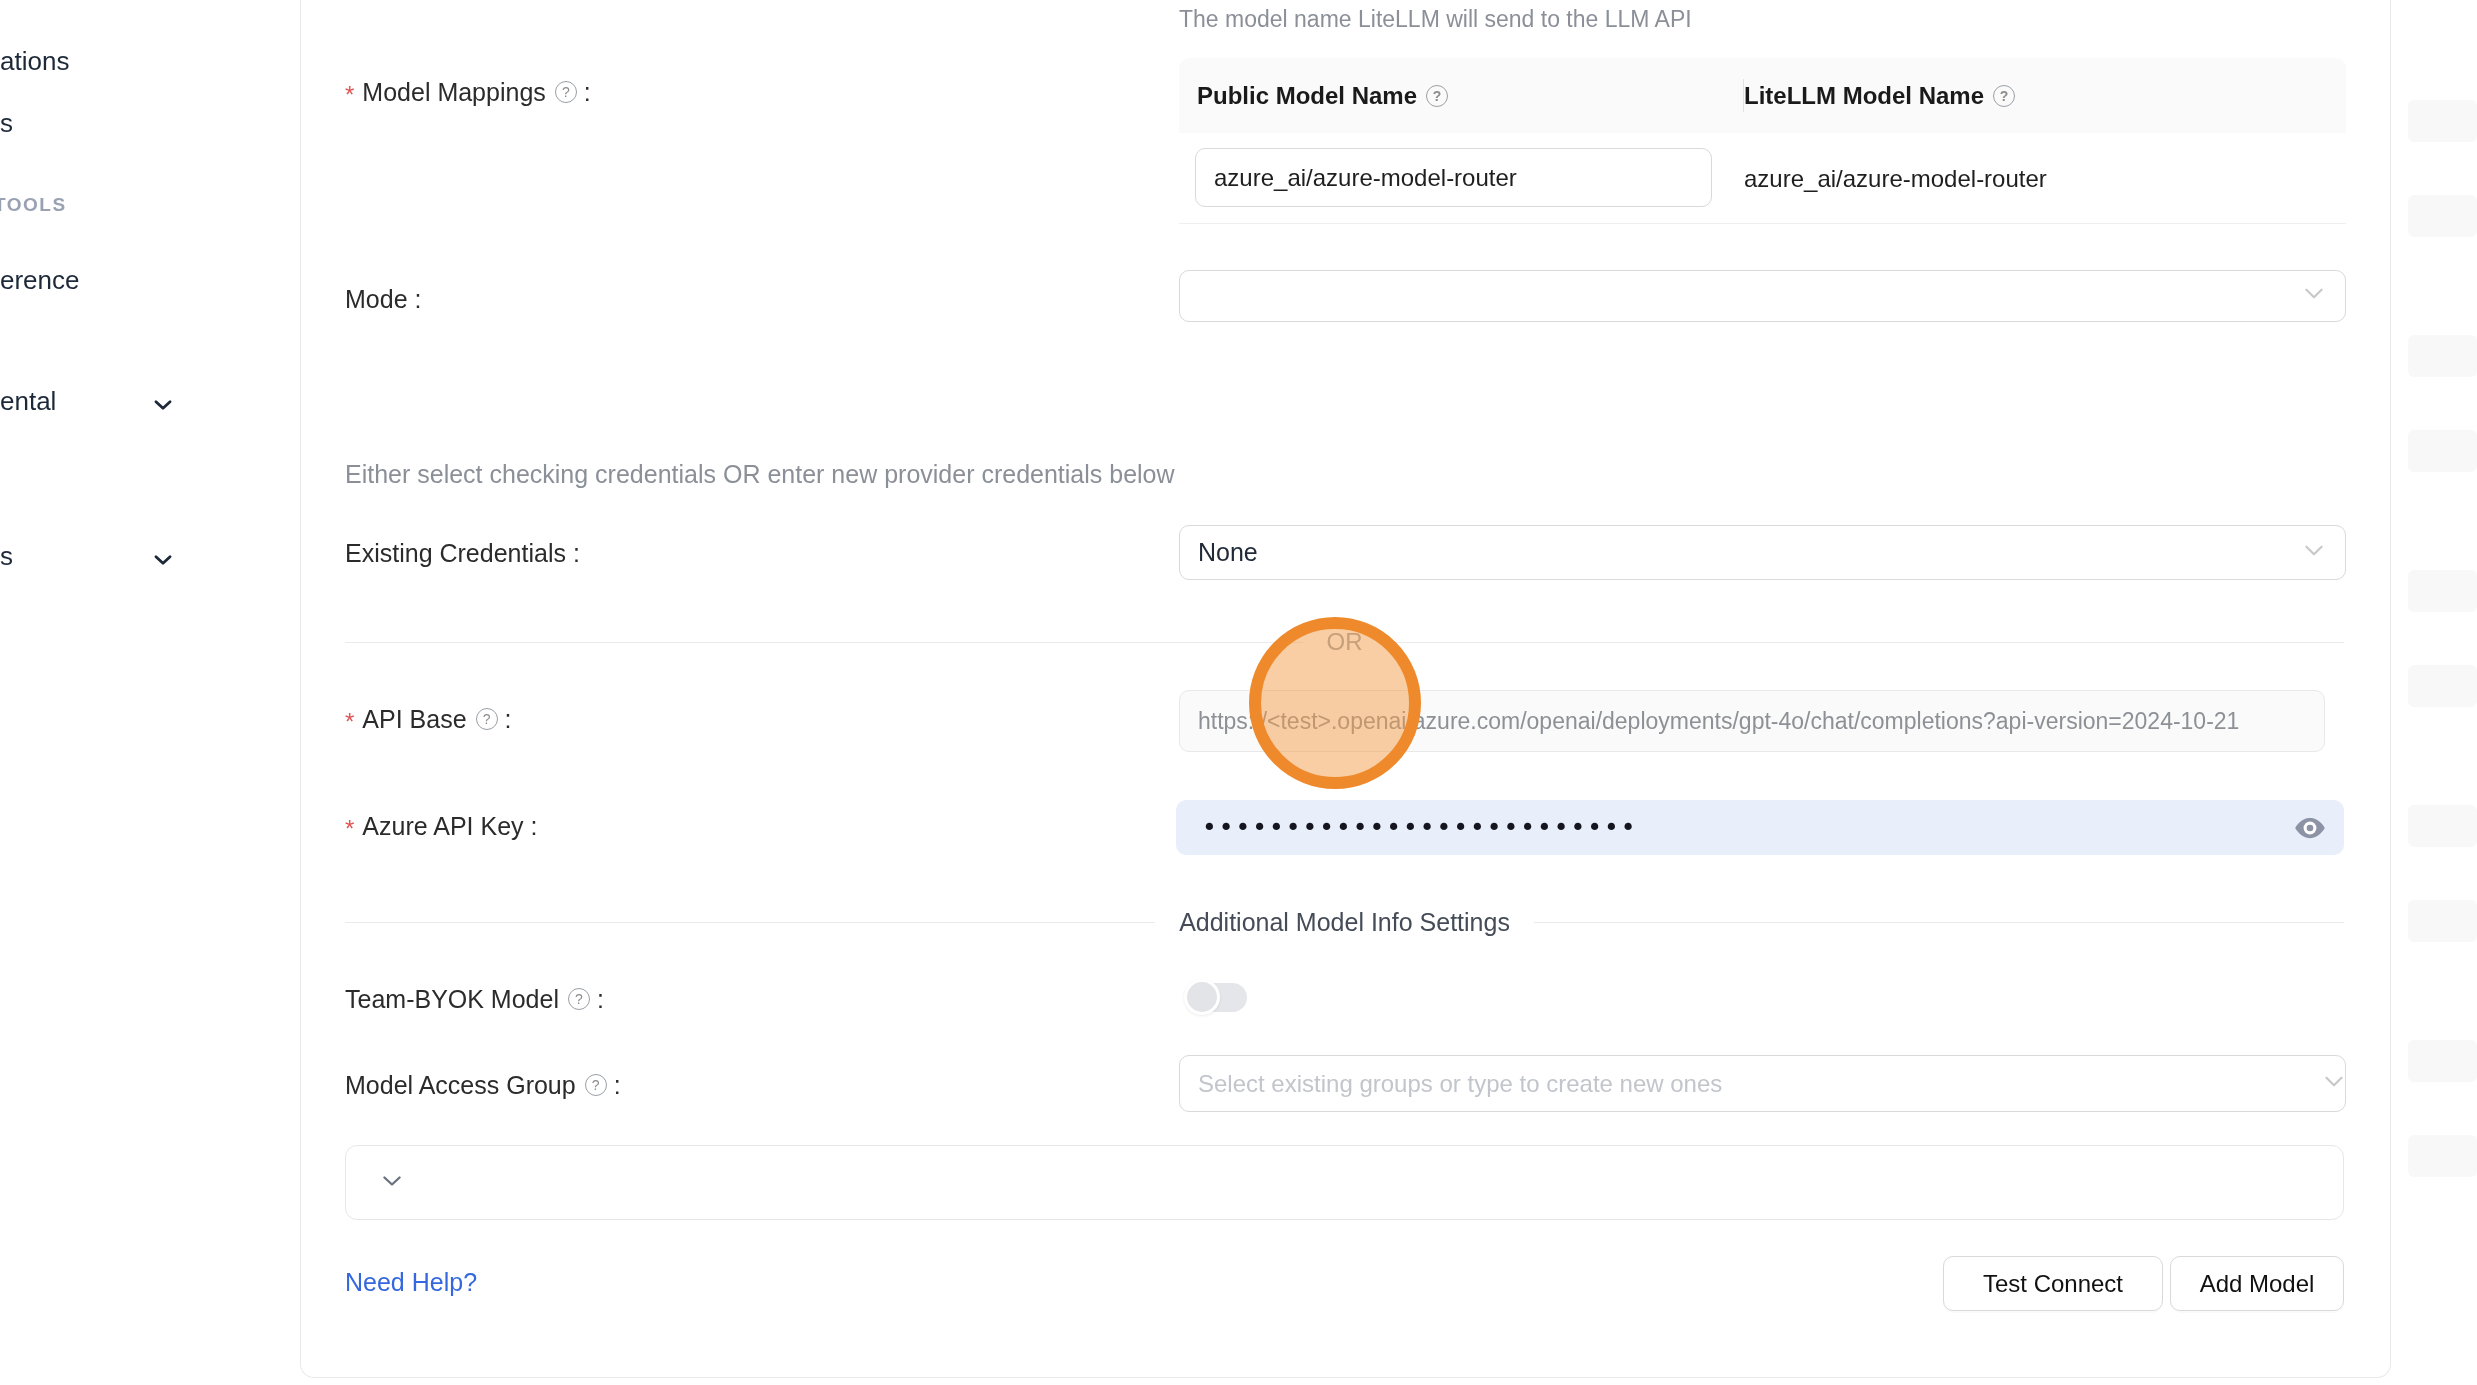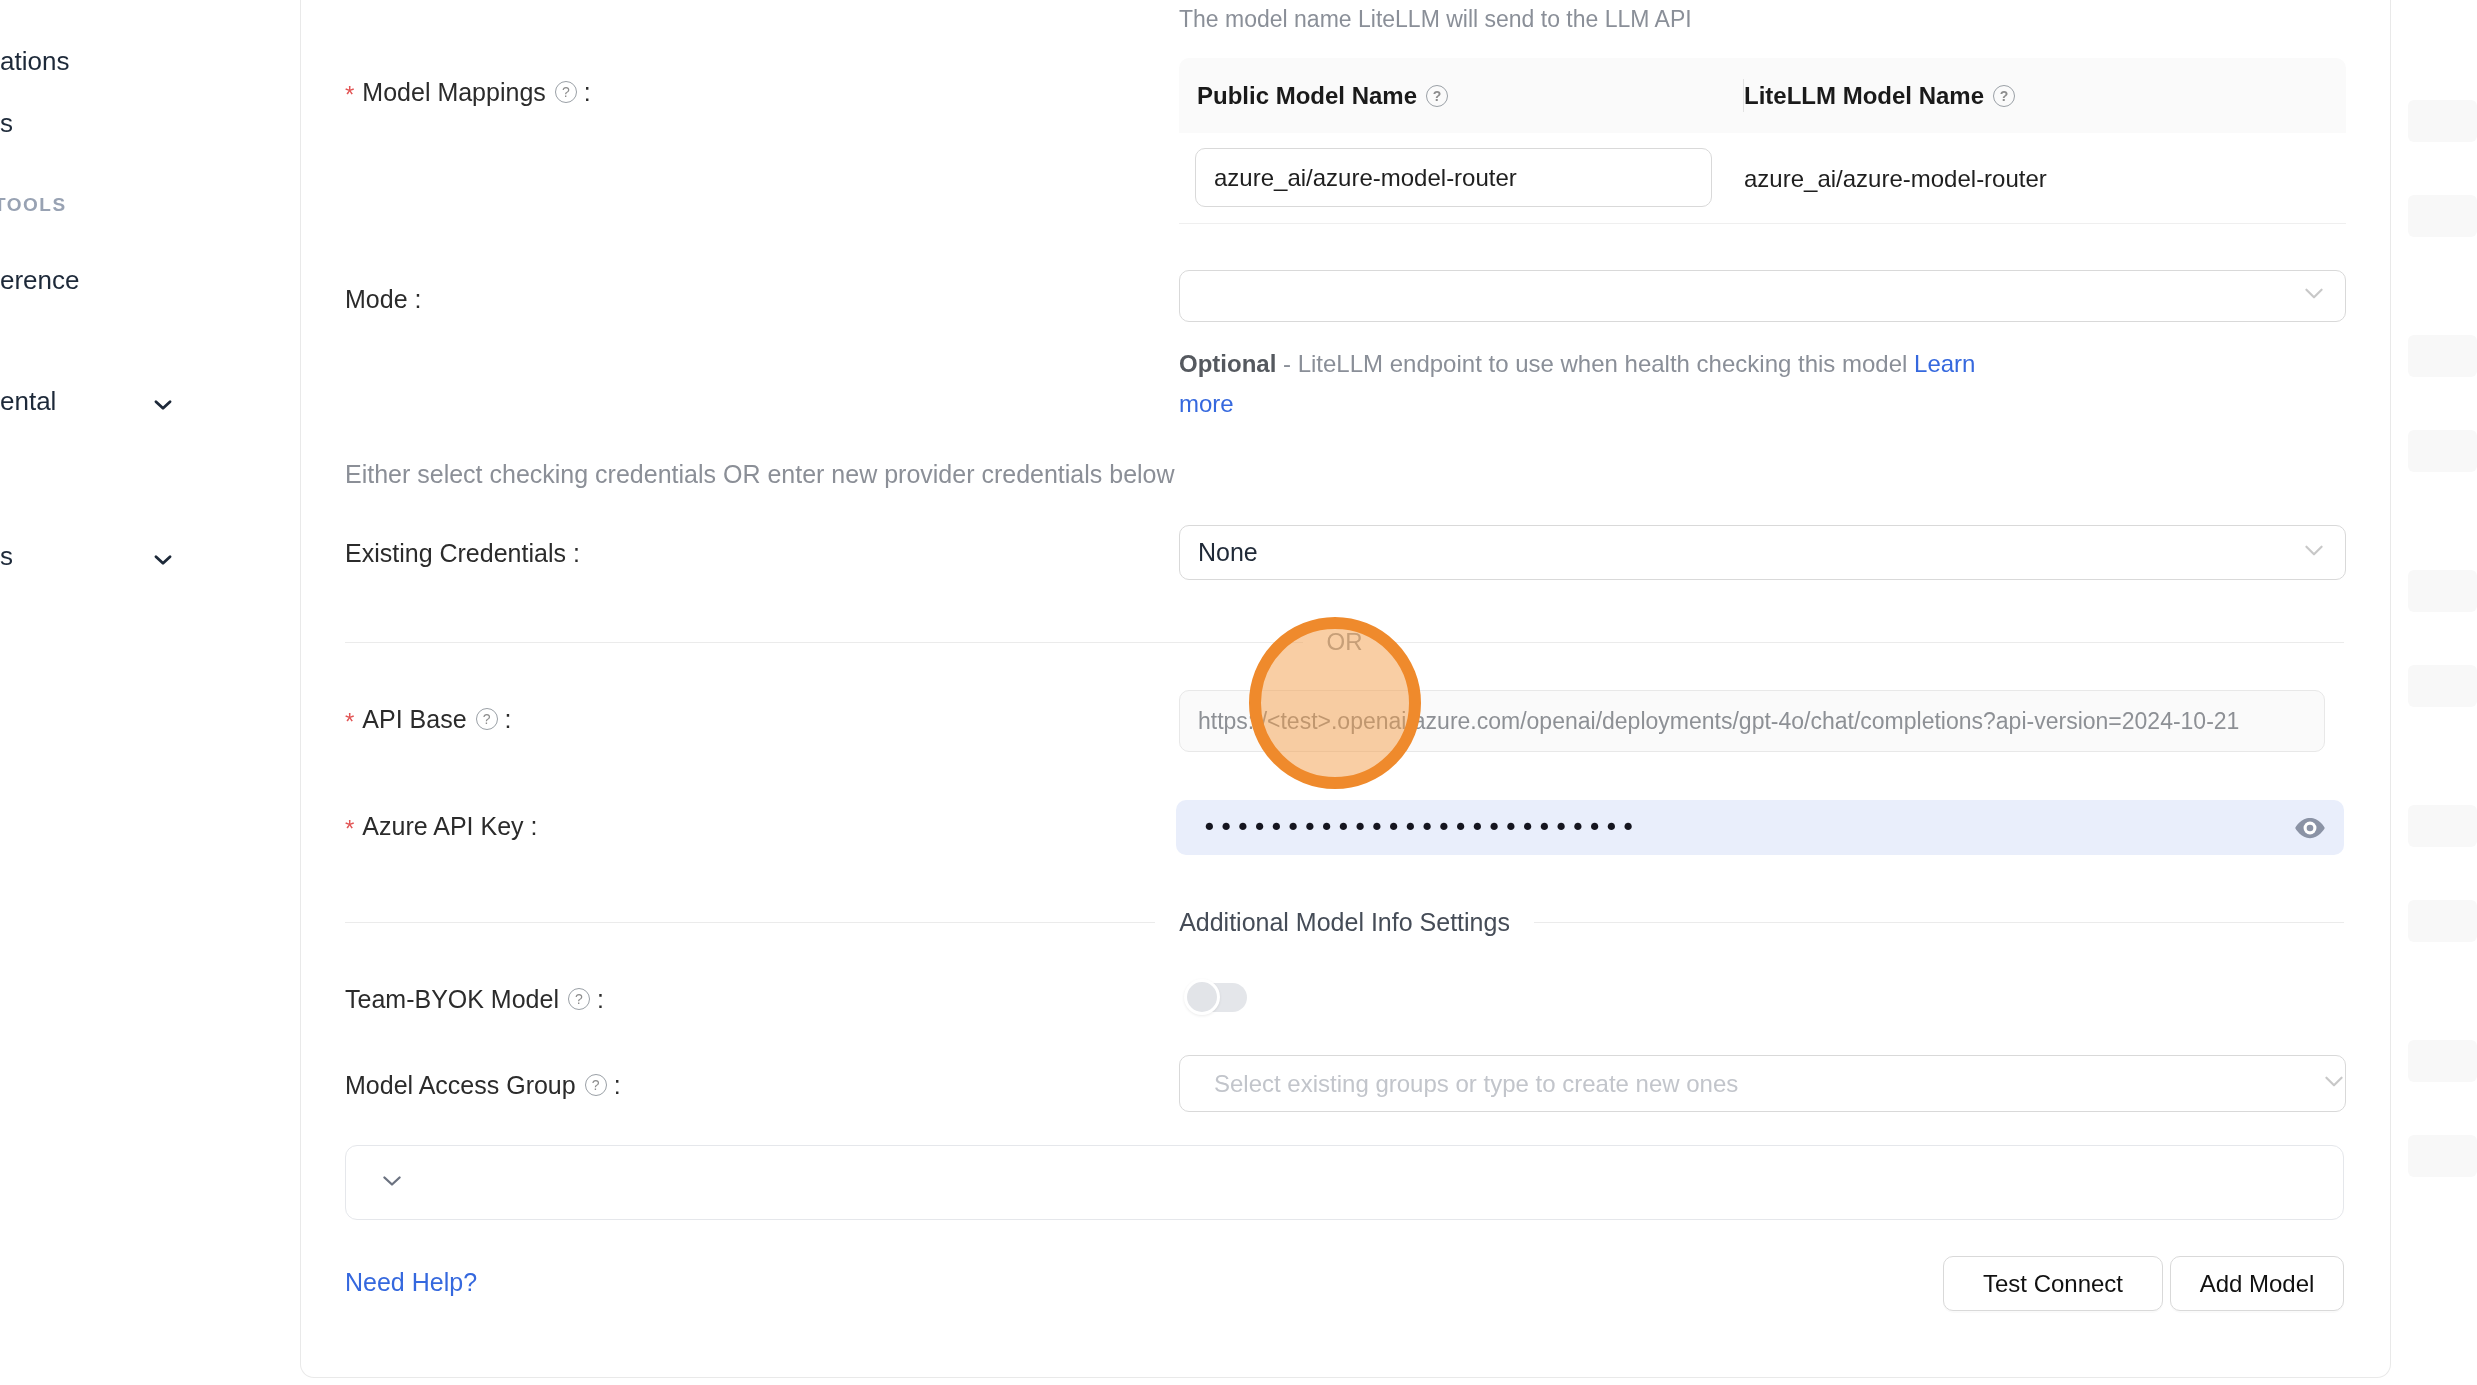--- a/index.html
+++ b/index.html
@@ -57,21 +57,21 @@
   .tdivider .txt{margin:0 24px;white-space:nowrap;}
   .or-txt{font-size:24px;color:#9aa0a6;}
   .sec-txt{font-size:25px;color:#454c57;}
 
   
   .toggle{position:absolute;left:886px;top:983px;width:60px;height:29px;background:#e4e6ea;border-radius:15px;cursor:pointer;}
   .knob{position:absolute;left:-3px;top:-4px;width:36px;height:36px;border-radius:50%;background:#e2e4e8;
         border:3px solid #ffffff;box-shadow:0 1px 3px rgba(0,0,0,.08);}
 
   .mag-input{position:absolute;left:878px;top:1055px;width:1167px;height:57px;border:1px solid #d9d9d9;border-radius:10px;
-             padding:0 34px;font-size:24px;font-family:inherit;outline:none;color:#1f2937;}
+             padding:0 18px;font-size:24px;font-family:inherit;outline:none;color:#1f2937;}
   .mag-input::placeholder{color:#c2c5cb;}
   .mag-chev{position:absolute;left:2020px;top:1083px;transform:translateY(-50%);}
 
   
   .advanced{position:absolute;left:44px;top:1145px;width:1999px;height:75px;border:1px solid #e5e7eb;border-radius:12px;
             background:#fff;display:flex;align-items:center;padding:0 36px 0 32px;cursor:pointer;}
   .advanced .title{font-size:25px;font-weight:700;color:#1f2937;flex:1;}
 
   .link{color:#3568de;cursor:pointer;}
   .need-help{position:absolute;left:44px;top:1268px;font-size:25px;}
@@ -152,25 +152,20 @@
     <span class="colon">:</span>
   </div>
   <div class="select" style="top:270px;height:52px">
     <span></span>
     <span class="chev">
       <svg width="26" height="26" viewBox="0 0 24 24">
           <path d="M5 9l7 7 7-7" stroke="#c8c8c8" stroke-width="2" fill="none" stroke-linecap="round" stroke-linejoin="round"></path>
         </svg>
     </span>
   </div>
-  <div class="mode-hint">
-    <b>Optional</b>
-    <span>- LiteLLM endpoint to use when health checking this model</span>
-    <span class="link">Learn more</span>
-  </div>
 
   <div class="abs" style="left:44px;top:460px;font-size:25px;color:#8b8f97">Either select checking credentials OR enter new provider credentials below</div>
 
   <div class="form-label" style="left:44px;top:537px">
     <span>Existing Credentials</span>
     <span class="colon">:</span>
   </div>
   <div class="select" style="top:525px;height:55px">
     <span>None</span>
     <span class="chev">

